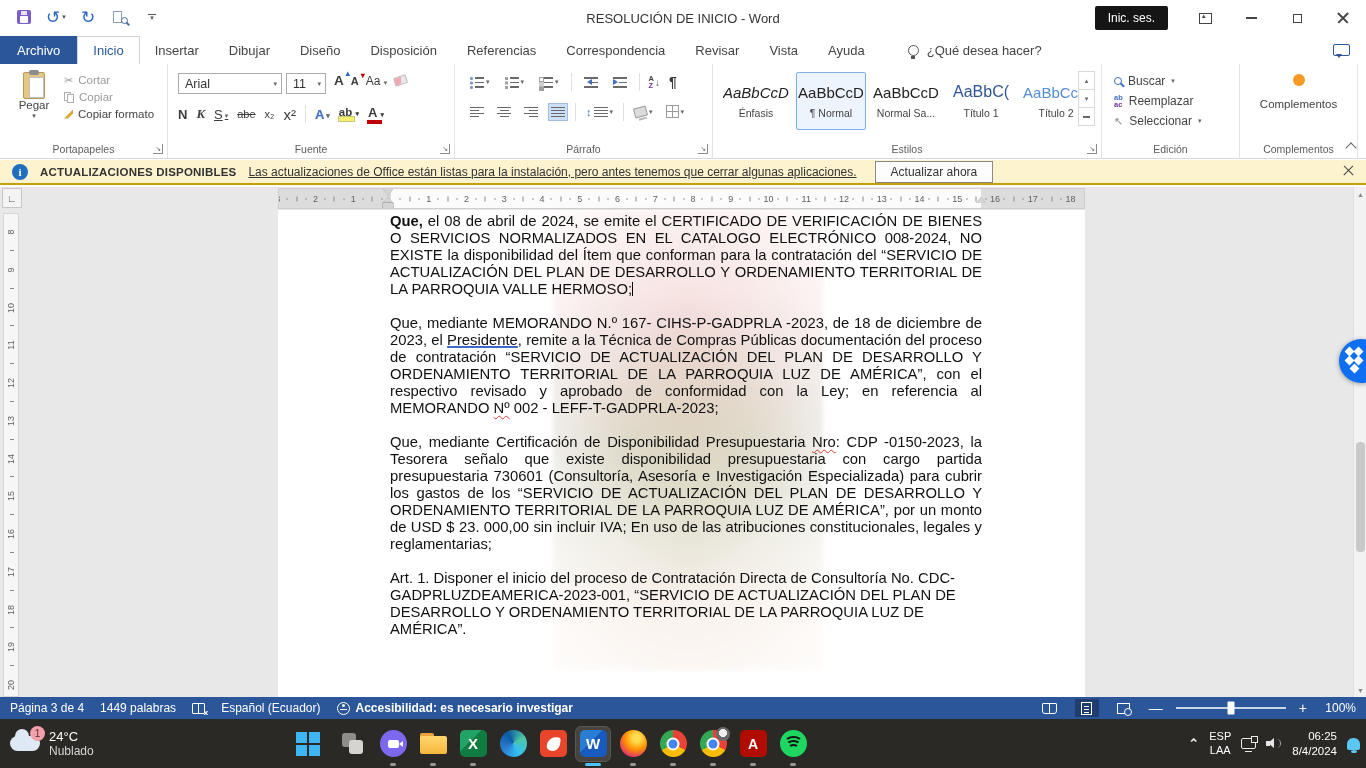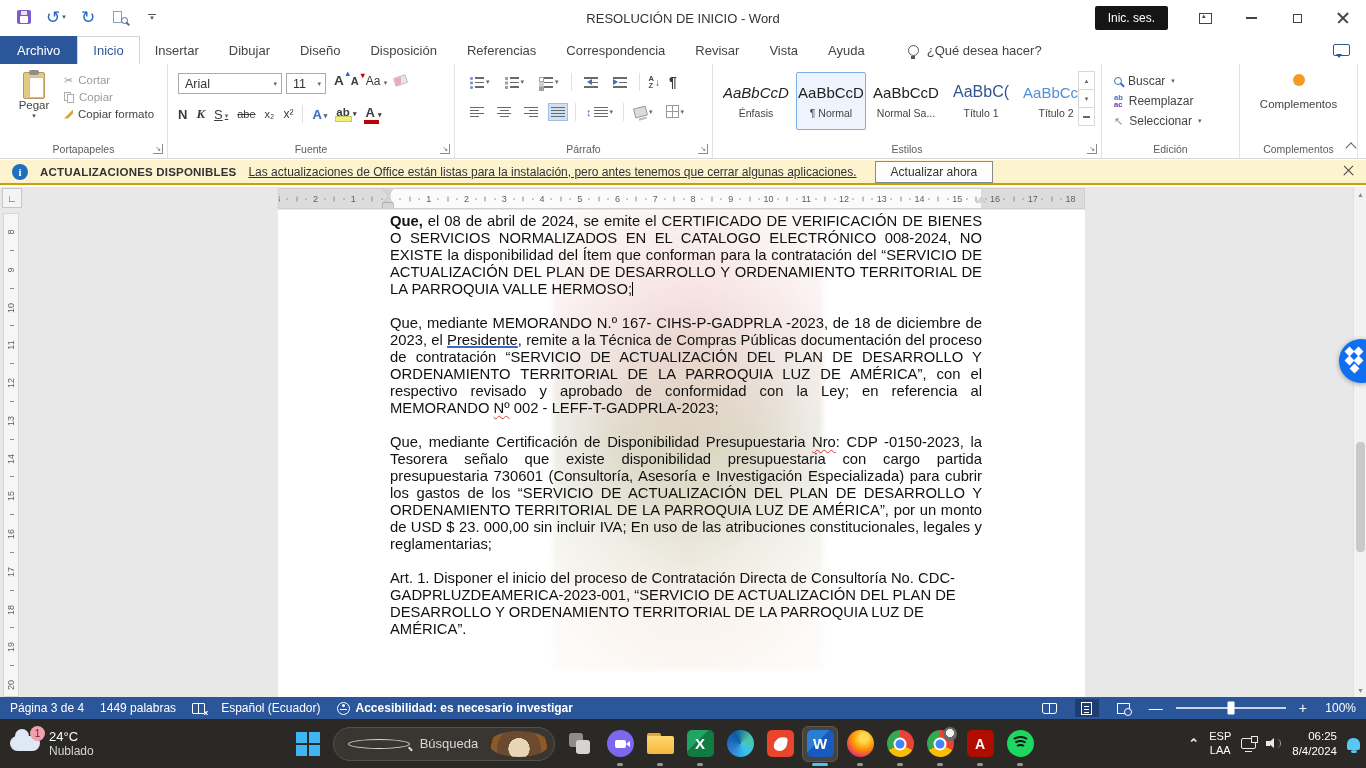--- a/index.html
+++ b/index.html
@@ -415,21 +415,21 @@
       </div>
       <div class="fr2">
         <span class="fb bold">N</span>
         <span class="fb ital">K</span>
         <span class="fb und">
             <span>S</span>
             <span class="cv">▾</span>
           </span>
         <span class="fb str">abe</span>
         <span class="fb" style="font-size:11px">x₂</span>
-        <span class="fb" style="font-size:12px">x²</span>
+        <span class="fb" style="font-size:15px">x²</span>
         <span class="vdiv"></span>
         <span class="fb fx">
             <span>A</span>
             <span class="cv">▾</span>
           </span>
         <span class="hlt"><span>ab</span> <span class="cv" style="font-size:7px">▾</span></span>
         <span class="fcol"><span>A</span> <span class="cv" style="font-size:7px">▾</span></span>
       </div>
       <div class="glabel">Fuente</div>
       <div class="lau"></div>
@@ -816,25 +816,20 @@
     </div>
     <div class="center">
       <div class="startbtn">
           <span class="winlogo">
             <i></i>
             <i></i>
             <i></i>
             <i></i>
           </span>
         </div>
-      <div class="searchpill">
-        <span class="mgw"></span>
-        <span>Búsqueda</span>
-        <span class="hedge"></span>
-      </div>
       <div style="display:flex;align-items:center;height:100%">
           <div class="app">
             <span class="tilewrap">
               <span class="tv">
                 <i class="b"></i>
                 <i class="f"></i>
               </span>
             </span>
           </div>
           <div class="app">

